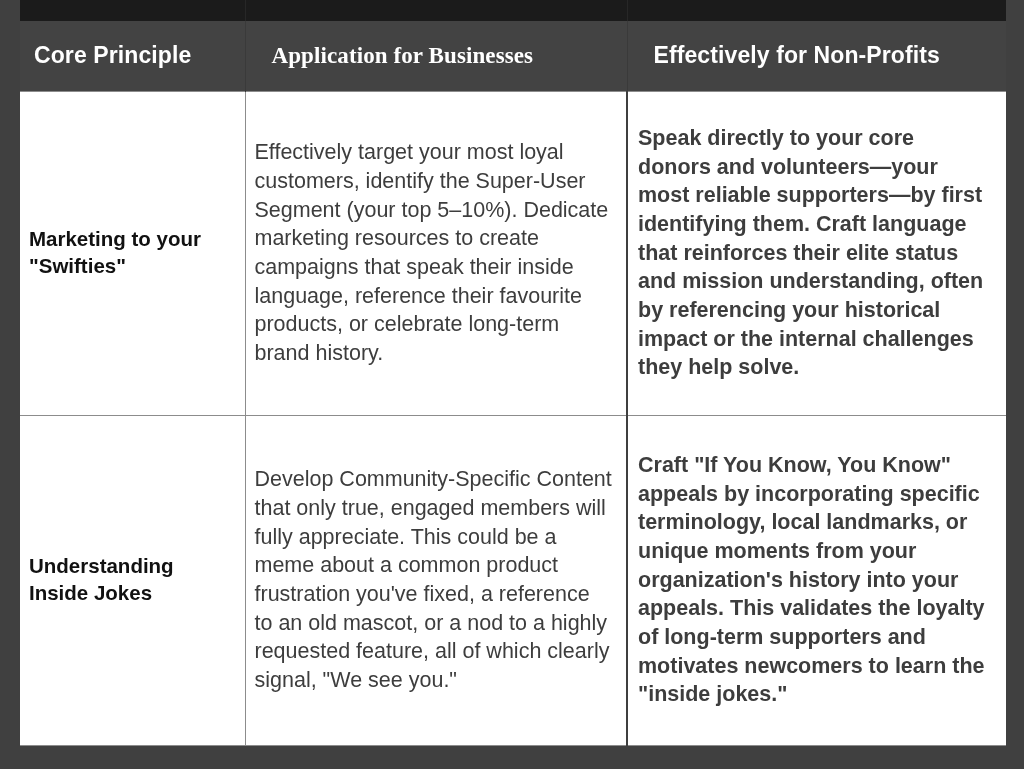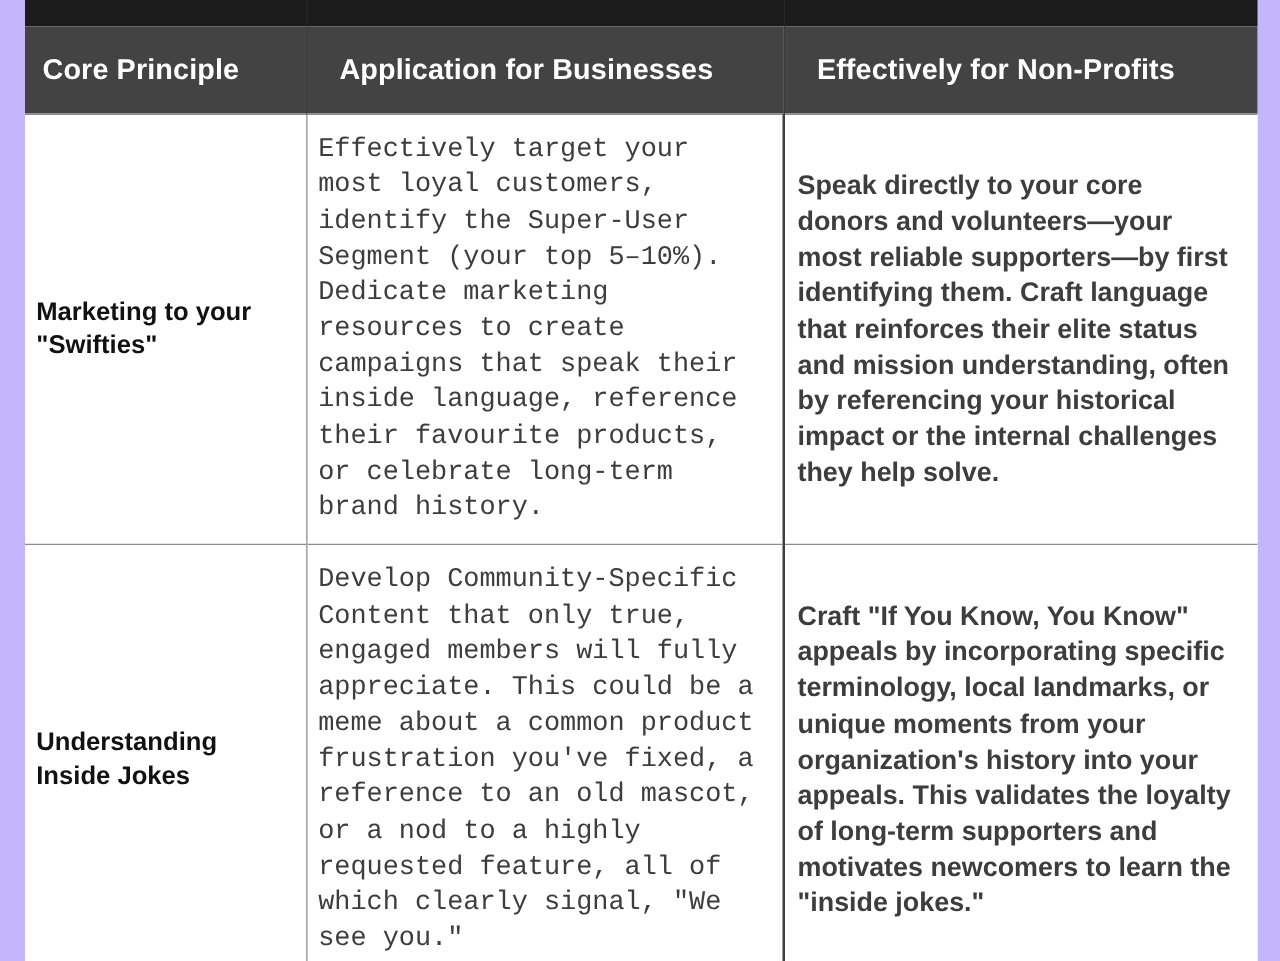--- a/index.html
+++ b/index.html
@@ -14,21 +14,21 @@
     overflow: hidden;
   }
 
   
   .frame {
     position: absolute;
     left: 0;
     top: 0;
     width: 1024px;
     height: 769px;
-    background: #c4b5fd;
+    background: #404040;
     box-sizing: border-box;
   }
 
   
   .top-strip {
     position: absolute;
     left: 20px;
     top: 0px;
     width: 986px;
     height: 21px;
@@ -70,21 +70,21 @@
     font-weight: bold;
     text-align: left;
     padding: 18px 12px 18px 14px;
     height: 70px;
     box-sizing: border-box;
     vertical-align: middle;
     border-right: 1px solid #3a3a3a;
     letter-spacing: 0.1px;
   }
   thead th:last-child { border-right: none; }
-  thead th.h-mid { padding-left: 26px; }
+  thead th.h-mid { padding-left: 26px; font-family: Liberation Serif, serif; }
   thead th.h-right { padding-left: 26px; }
 
   tbody td {
     background: #ffffff;
     color: #3d3d3d;
     font-size: 21.5px;
     line-height: 1.335;
     vertical-align: middle;
     border-top: 1px solid #8c8c8c;
     border-right: 1px solid #8c8c8c;
@@ -98,21 +98,20 @@
     font-weight: bold;
     color: #111111;
     font-size: 20.5px;
     line-height: 1.30;
     padding-left: 9px;
     padding-right: 8px;
   }
   tbody td.col-biz {
     padding-left: 9px;
     padding-right: 14px;
-    font-family: Liberation Mono, monospace;
   }
   tbody td.col-npo {
     padding-left: 10px;
     padding-right: 16px;
     border-left: 2px solid #3f3f3f;
     font-weight: bold;
   }
 
   tbody tr.row-1 td { height: 324px; }
   tbody tr.row-2 td { height: 330px; }

